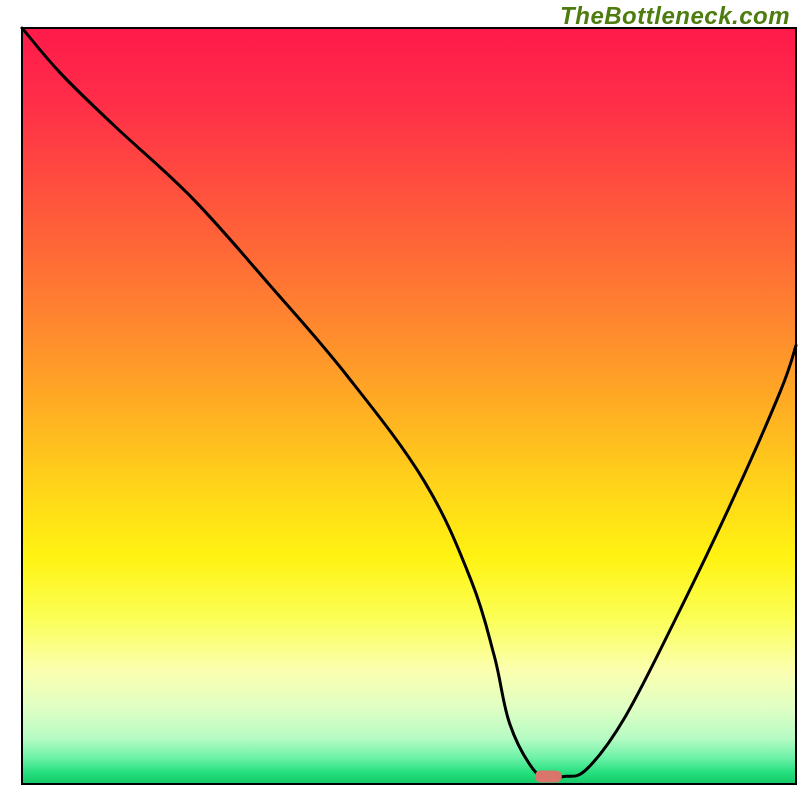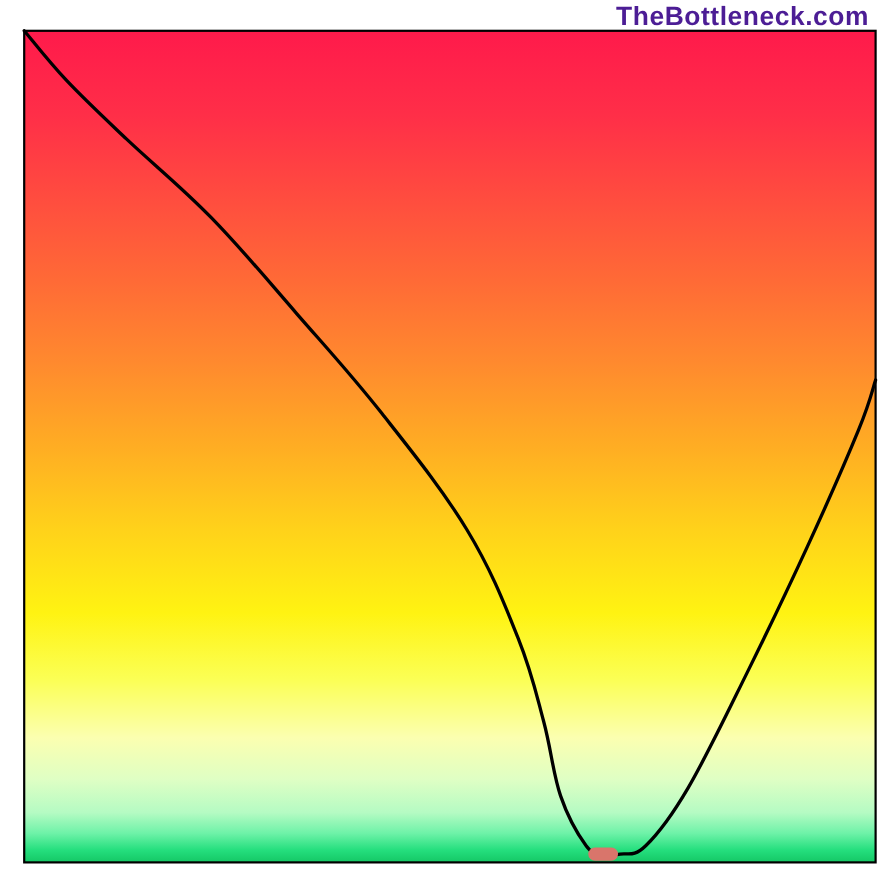--- a/index.html
+++ b/index.html
@@ -14,22 +14,23 @@
     position: relative;
     width: 800px;
     height: 800px;
   }
   .watermark {
     position: absolute;
     top: 2px;
     right: 10px;
     font-size: 24px;
     font-weight: bold;
-    color: #4c1d95;
+    color: #4d7c0f;
     letter-spacing: 0.5px;
+    font-style: italic;
   }
   svg {
     position: absolute;
     top: 0;
     left: 0;
   }
 </style>
 </head>
 <body>
 

